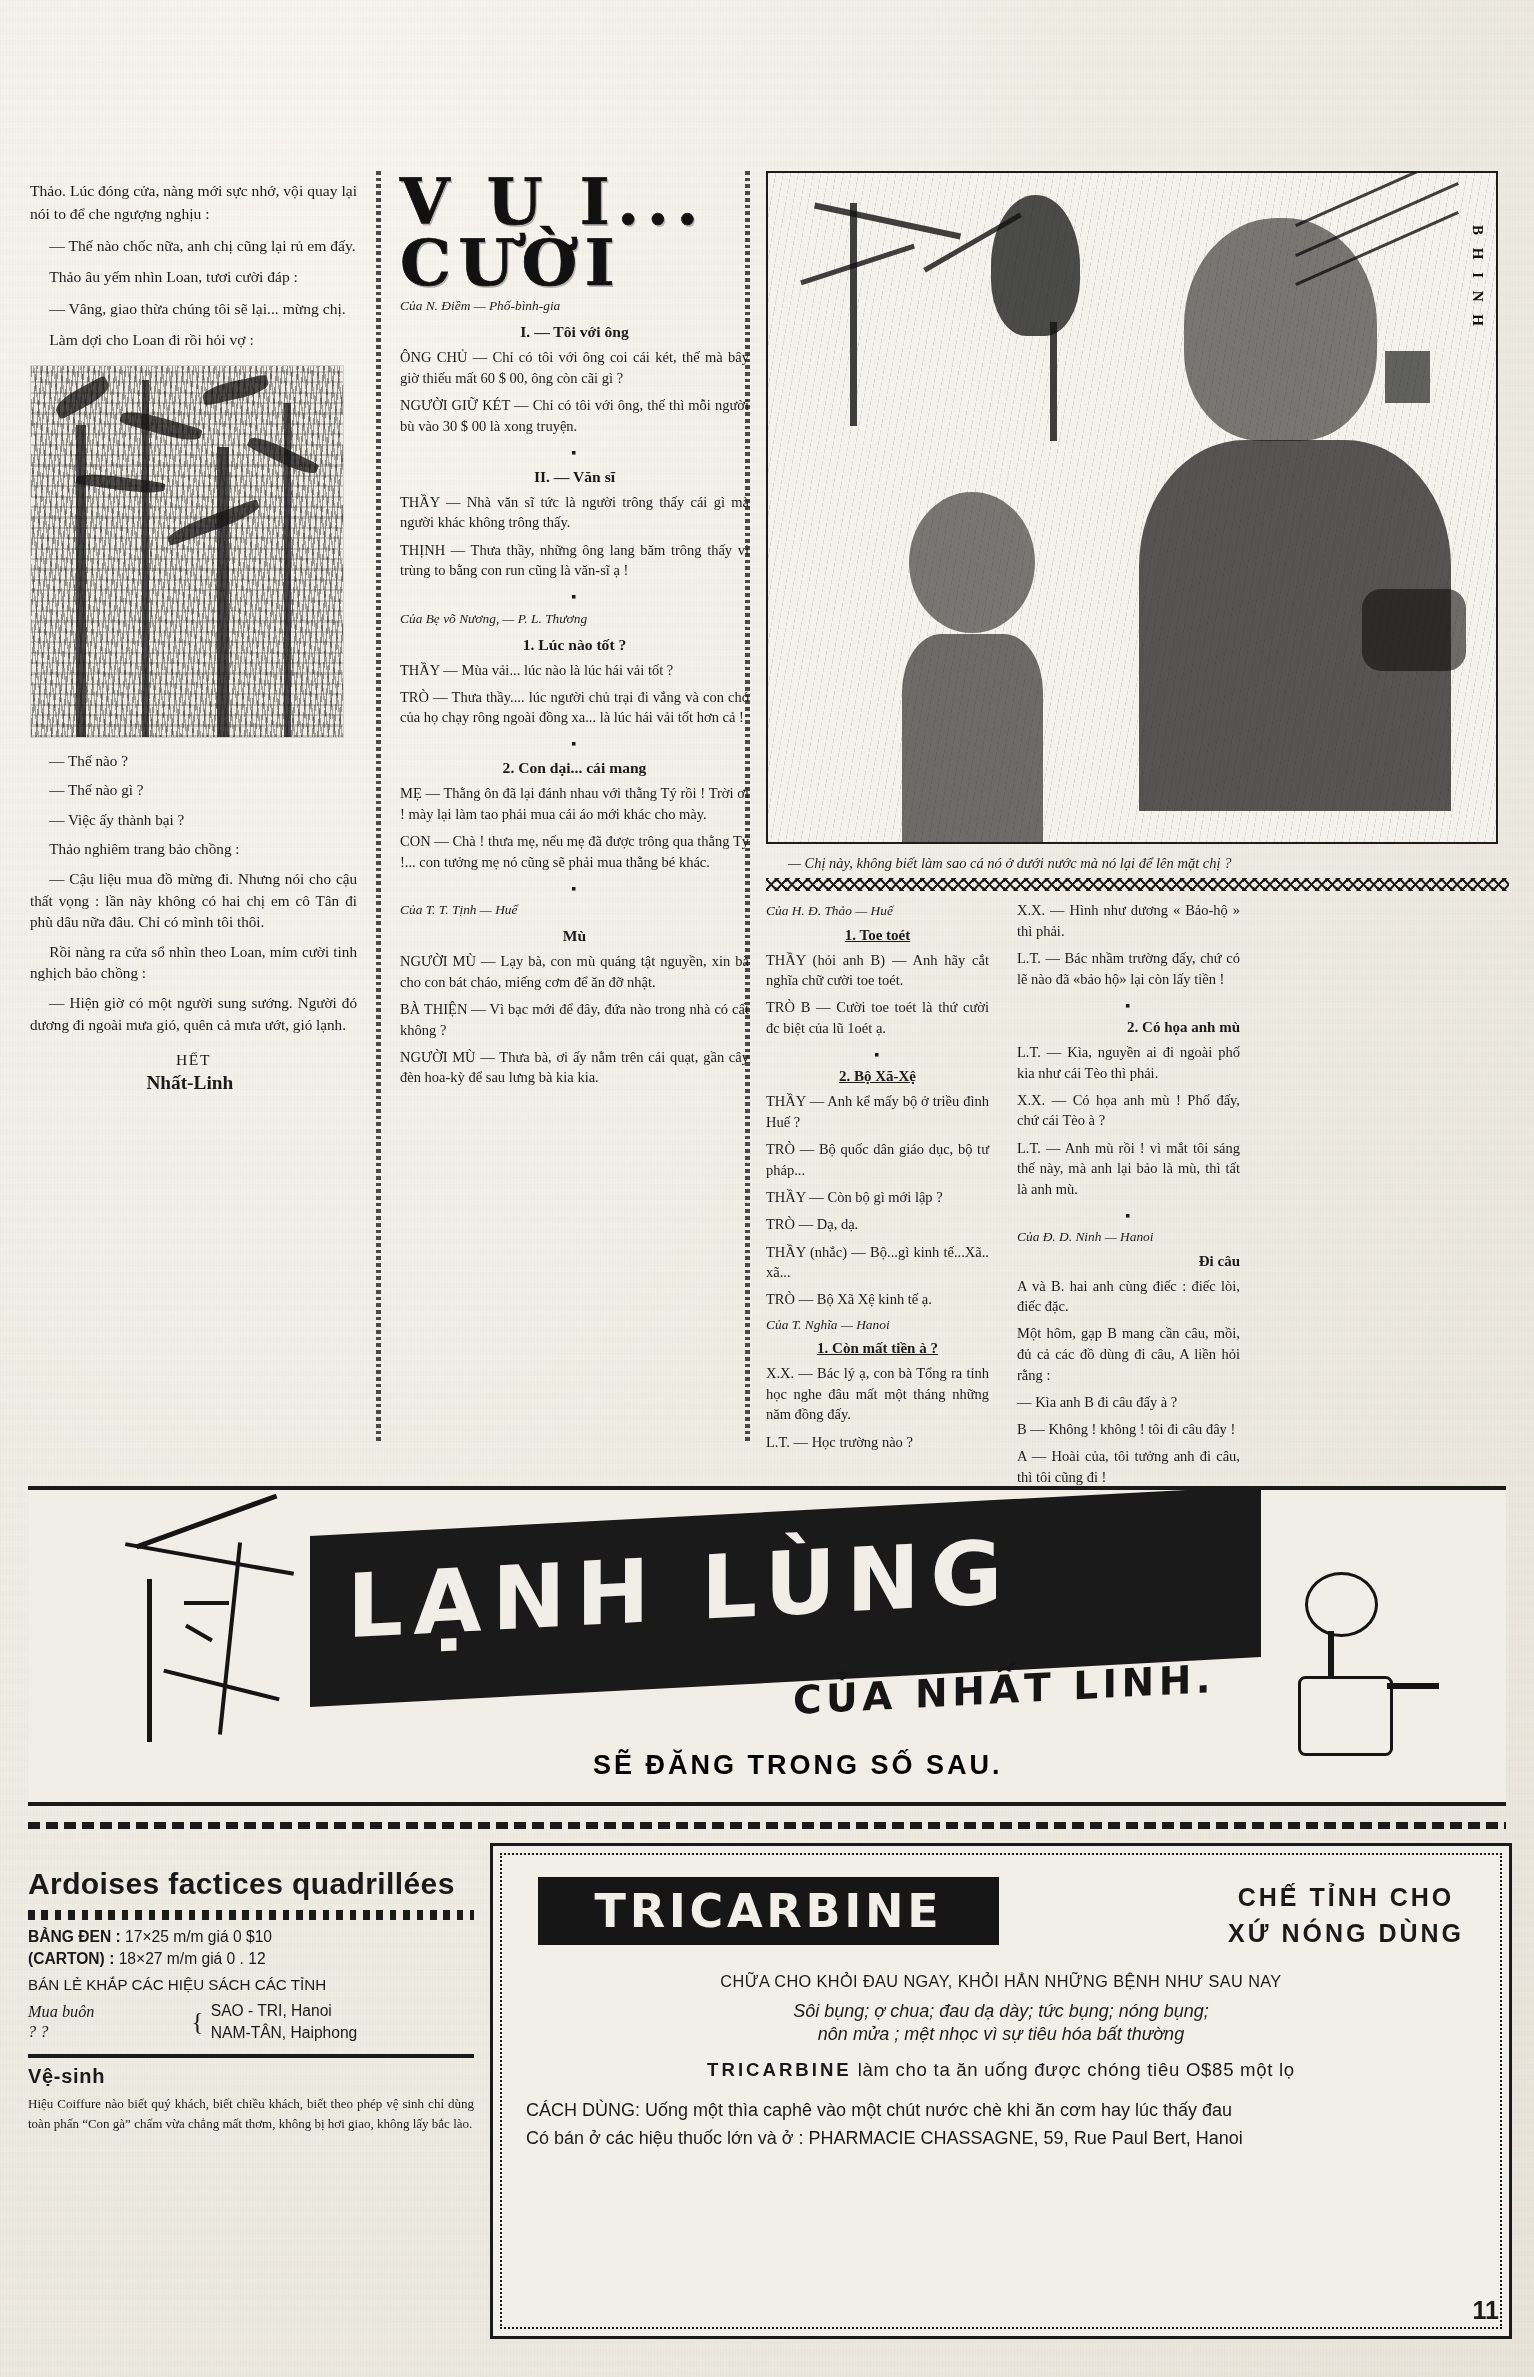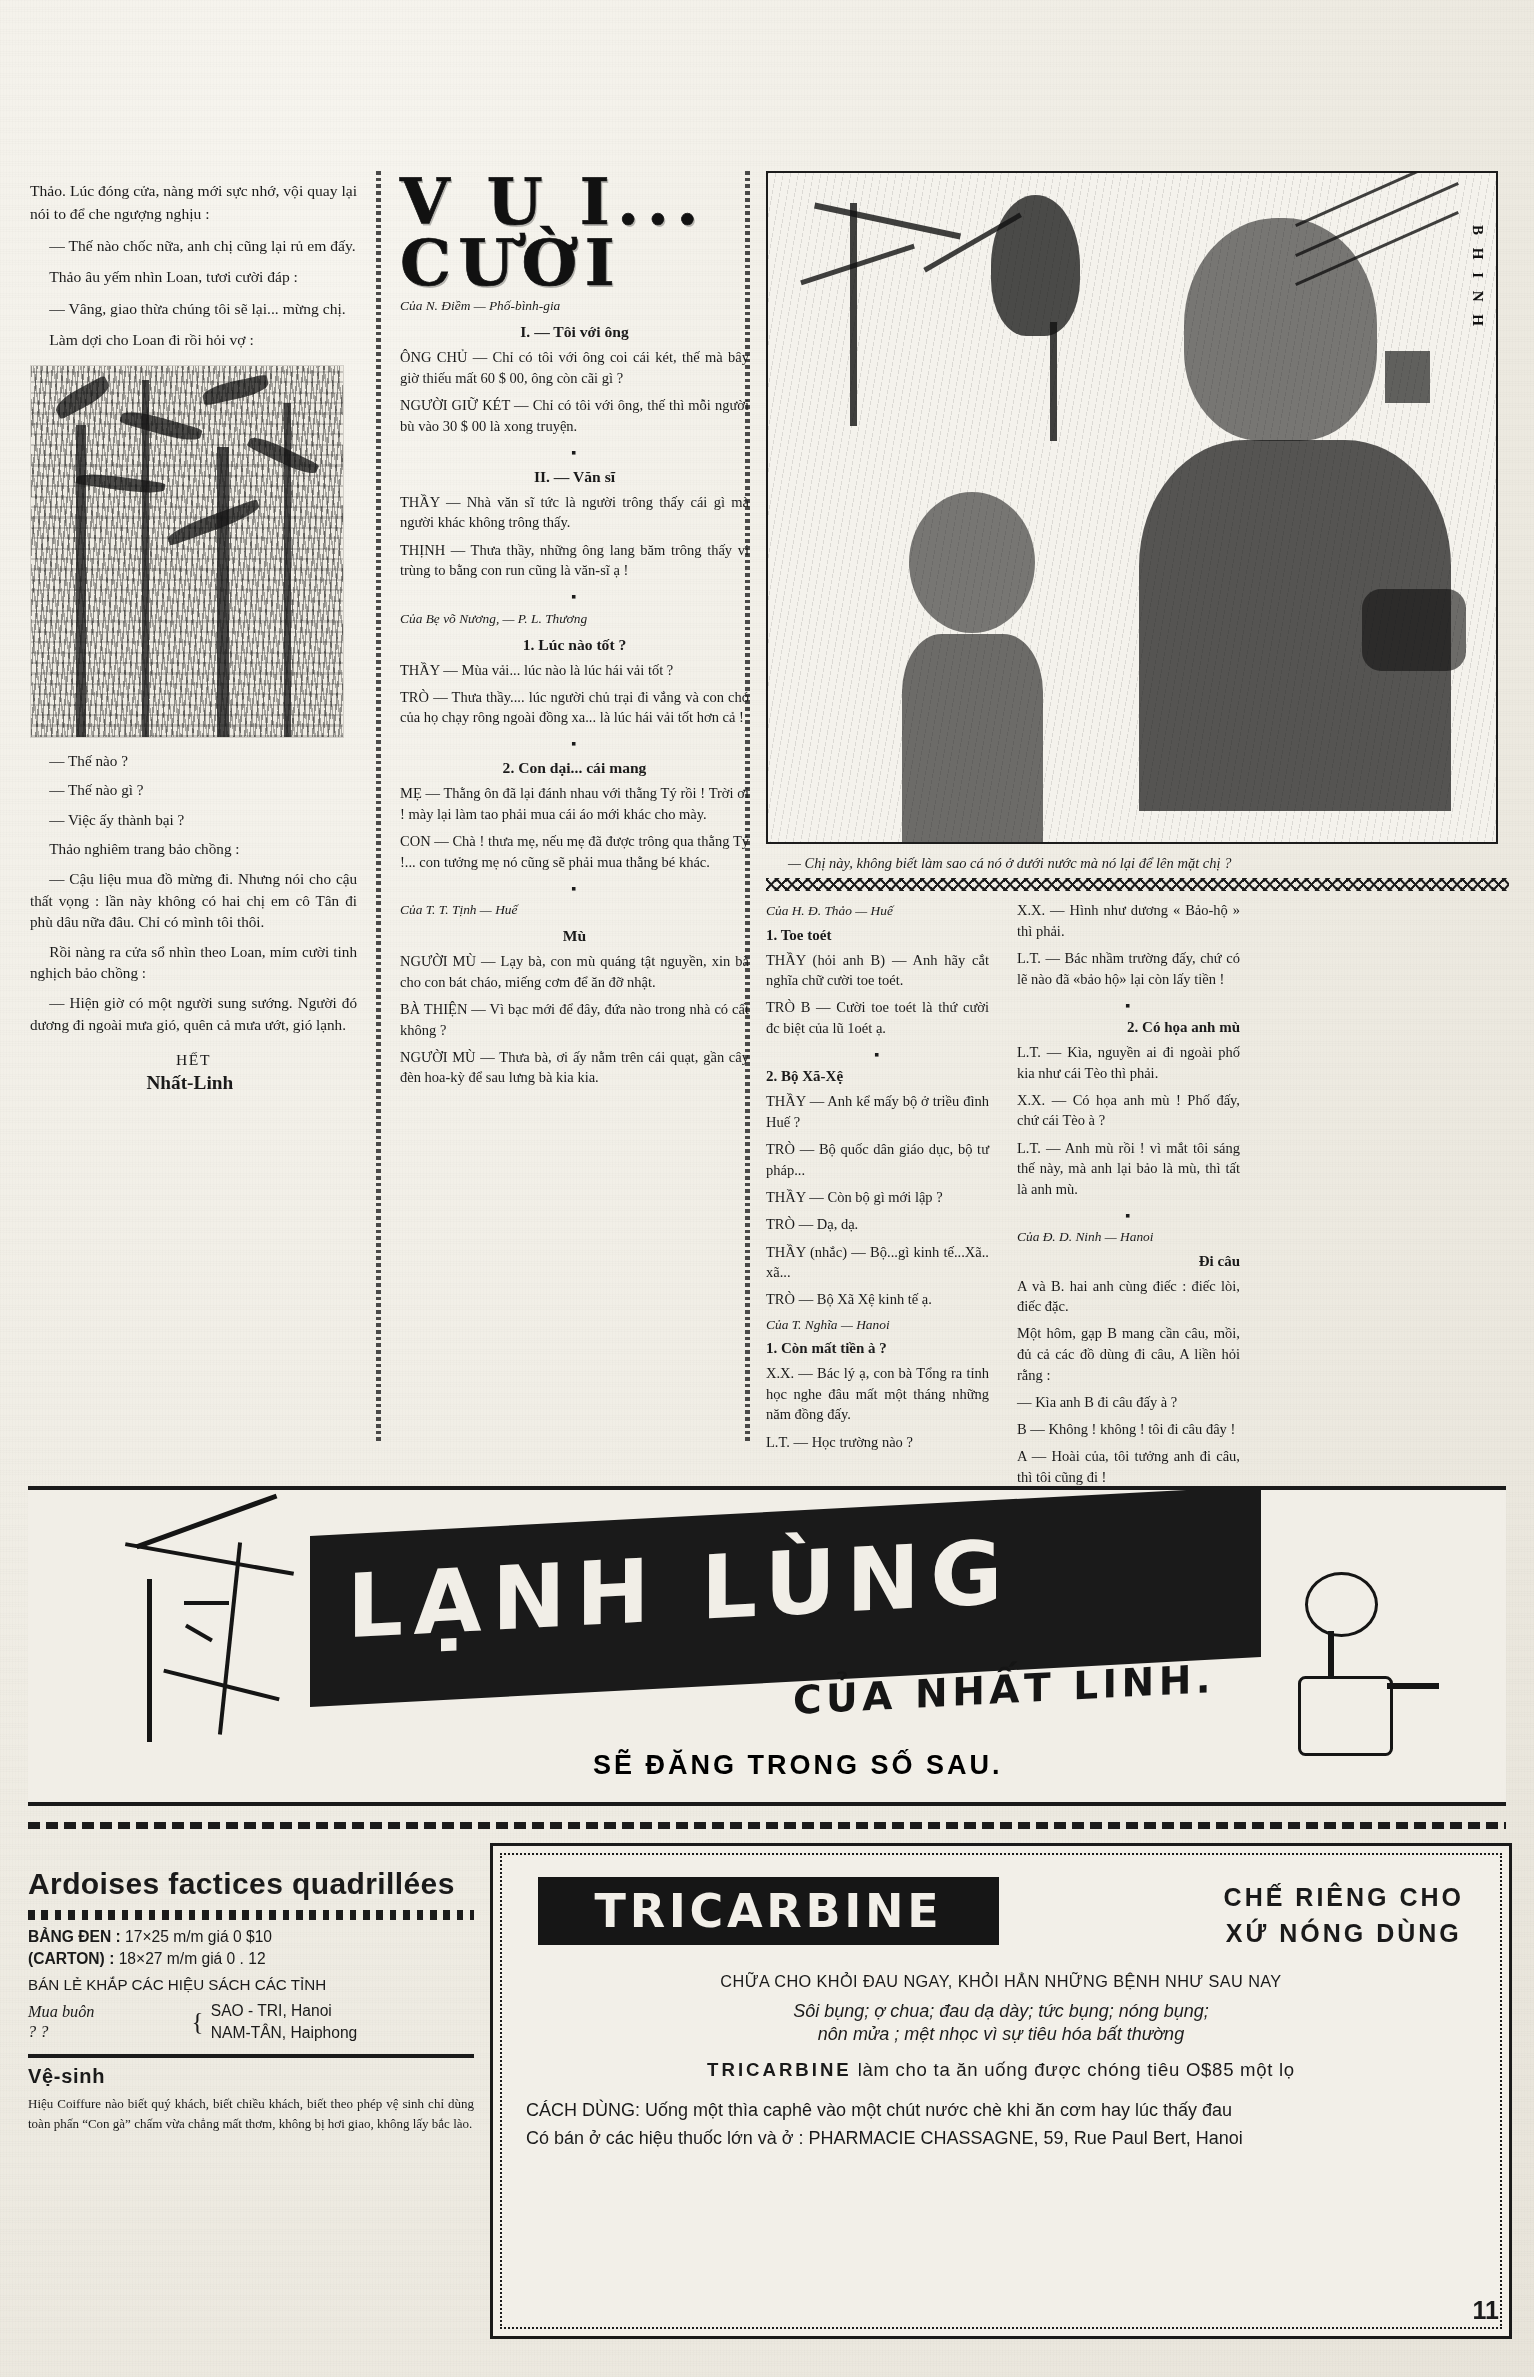--- a/index.html
+++ b/index.html
@@ -111,21 +111,21 @@
   .zigzag{
     height:13.4px;margin:4.5px 0 9px 0;
     background:
       repeating-linear-gradient(135deg,#1b1b1b 0 2.2px,transparent 2.2px 7.4px),
       repeating-linear-gradient(45deg,#1b1b1b 0 2.2px,transparent 2.2px 7.4px);
     background-size:10.4px 13.4px;
   }
   .triCols{display:flex;gap:28px;}
   .triCols .c{width:223px;}
   .src{font-size:13.4px;font-style:italic;margin:3px 0 4.5px 0;}
-  .subhead{text-align:left;font-weight:bold;font-size:15px;margin:7.4px 0 6px;}
+  .subhead{text-align:center;font-weight:bold;font-size:15px;margin:7.4px 0 6px;text-decoration:underline;}
   .subheadR{text-align:right;font-weight:bold;font-size:15px;margin:7.4px 0 6px;}
   .banner{
     position:absolute;left:28px;top:1486px;width:1478px;height:312px;
     border-top:4.5px solid #1a1a1a;border-bottom:4.5px solid #1a1a1a;
     background:#f1eee7;overflow:hidden;
   }
   .banner .blackblock{
     position:absolute;left:282px;top:21px;width:951px;height:171px;
     background:#1a1a1a;transform:skewY(-3deg);
   }
@@ -431,21 +431,21 @@
     <div class="vesinh">Vệ-sinh</div>
     <div class="vesinh-body">Hiệu Coiffure nào biết quý khách, biết chiều khách, biết theo phép vệ sinh chỉ dùng toàn phấn “Con gà” chấm vừa chẳng mất thơm, không bị hơi giao, không lấy bắc lào.</div>
   </div>
 
   <div class="adRight">
     <div class="inner"></div>
     <div class="tricarbine">
       <span>TRICARBINE</span>
     </div>
     <div class="cheRieng">
-      <div>CHẾ RIÊNG CHO</div>
+      <div>CHẾ TỈNH CHO</div>
       <div>XỨ NÓNG DÙNG</div>
     </div>
     <div class="body">
       <div class="l1">CHỮA CHO KHỎI ĐAU NGAY, KHỎI HẲN NHỮNG BỆNH NHƯ SAU NAY</div>
       <div class="l2">Sôi bụng; ợ chua; đau dạ dày; tức bụng; nóng bụng;</div>
       <div class="l3">nôn mửa ; mệt nhọc vì sự tiêu hóa bất thường</div>
       <div class="l4">
         <b>TRICARBINE</b><span> làm cho ta ăn uống được chóng tiêu O$85 một lọ</span>
       </div>
       <div class="l5">CÁCH DÙNG: Uống một thìa caphê vào một chút nước chè khi ăn cơm hay lúc thấy đau</div>

